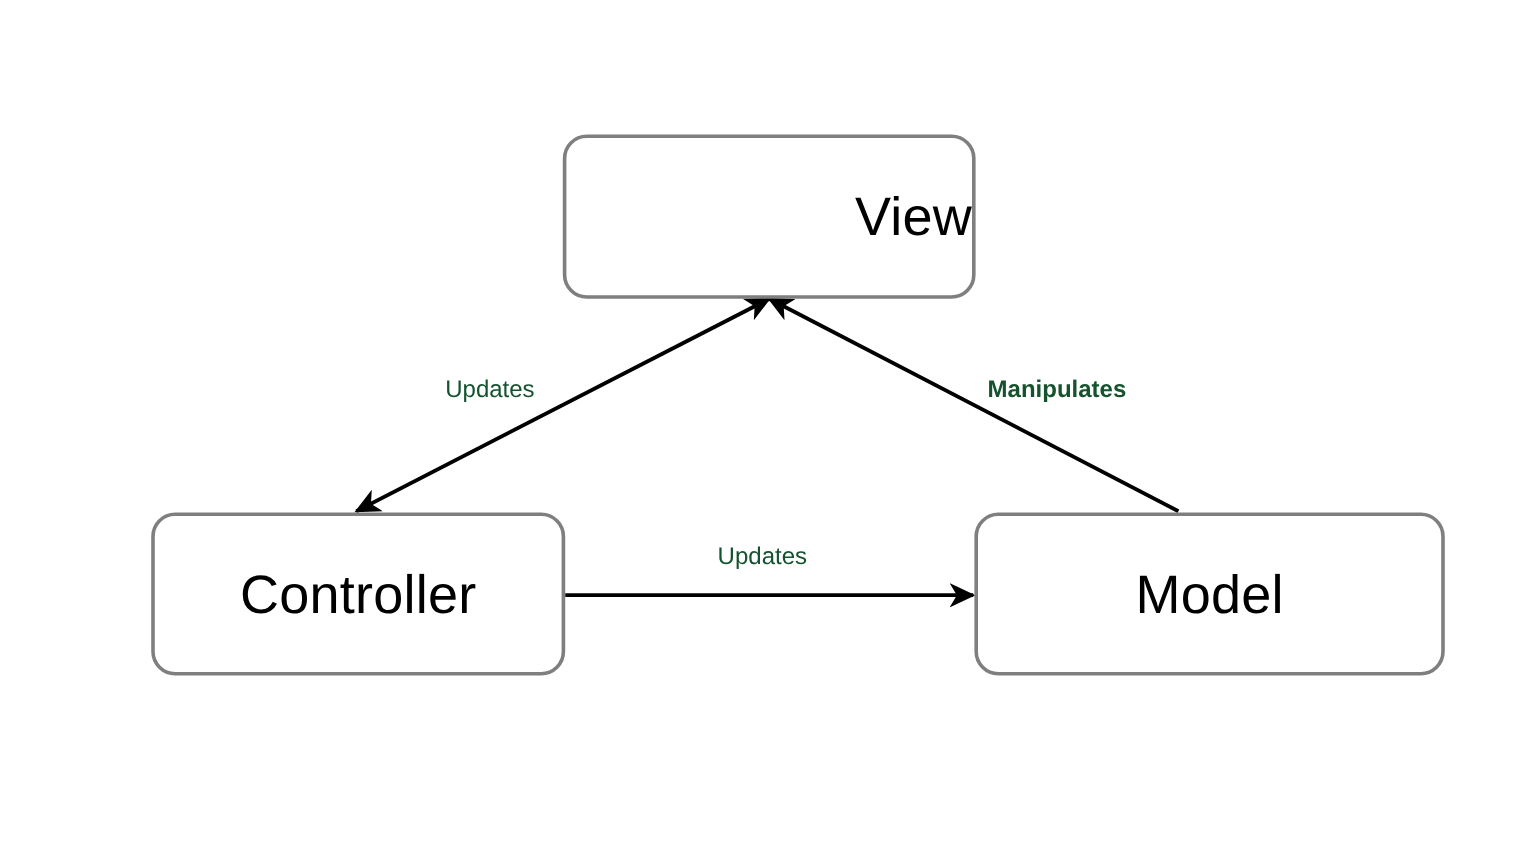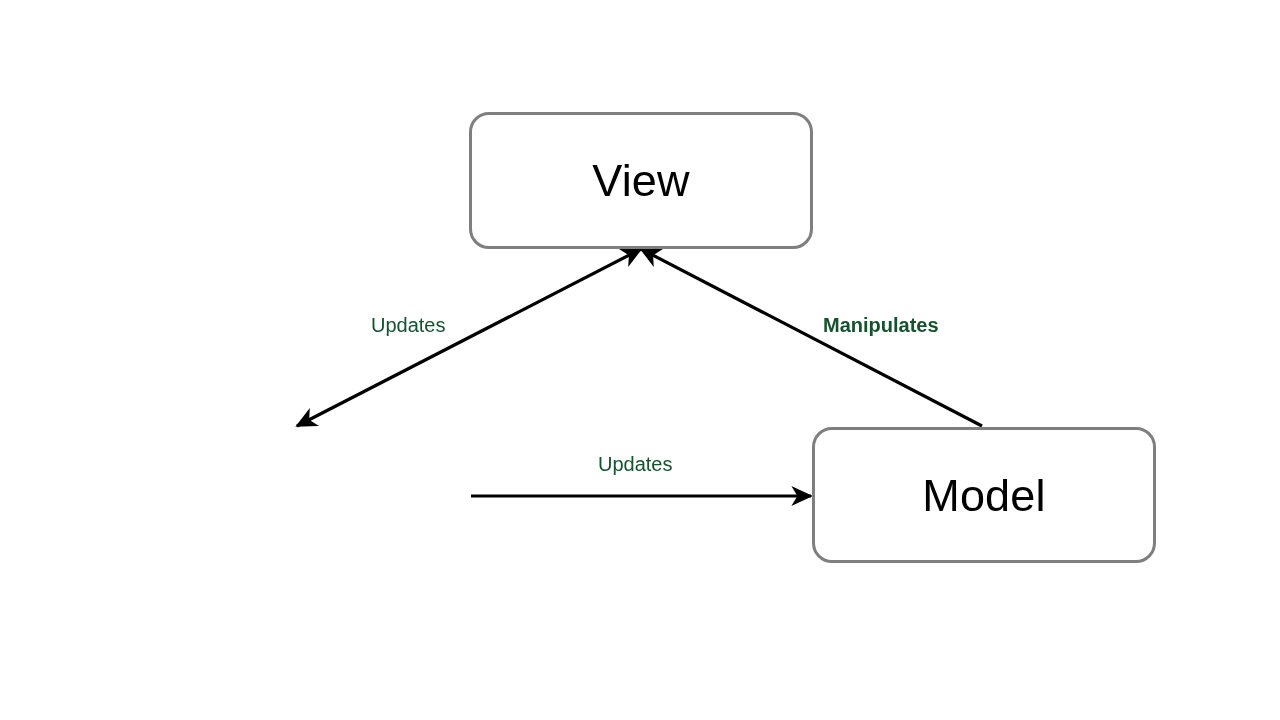--- a/index.html
+++ b/index.html
@@ -51,23 +51,23 @@
     position: absolute;
     color: #14532d;
     font-family: "Liberation Sans", sans-serif;
     font-weight: 400;
     font-size: 20px;
     line-height: 1;
     white-space: nowrap;
     background: #ffffff;
     padding: 1px 3px;
   }
-  #node-view     { left: 469px; top: 112px; width: 344px; height: 137px; }
+  #node-view     { left: 469px; top: 112px; width: 344px; height: 137px; justify-content: flex-end; }
   #node-controller { left: 126px; top: 427px; width: 345px; height: 136px; }
-  #node-model    { left: 812px; top: 427px; width: 344px; height: 136px; }
+  #node-model    { left: 812px; top: 427px; width: 392px; height: 136px; }
 
   #label-updates     { left: 368px; top: 314px; }
   #label-manipulates { left: 820px; top: 314px; font-weight: bold; }
   #label-modifies    { left: 595px; top: 453px; }
 </style>
 </head>
 <body>
 
 <div id="diagram-canvas">
 
@@ -85,20 +85,23 @@
 
     <line x1="982" y1="426" x2="641" y2="249" stroke="#000000" stroke-width="3.2" marker-end="url(#arrow-end)"></line>
 
     <line x1="471" y1="496" x2="811" y2="496" stroke="#000000" stroke-width="3.2" marker-end="url(#arrow-end)"></line>
   </svg>
 
   <div class="node-box" id="node-view">
     <span class="node-label">View</span>
   </div>
 
+  <div class="node-box" id="node-controller">
+    <span class="node-label">Controller</span>
+  </div>
 
   <div class="node-box" id="node-model">
     <span class="node-label">Model</span>
   </div>
 
   <div class="edge-label" id="label-updates">Updates</div>
 
   <div class="edge-label" id="label-manipulates">Manipulates</div>
 
   <div class="edge-label" id="label-modifies">Updates</div>

